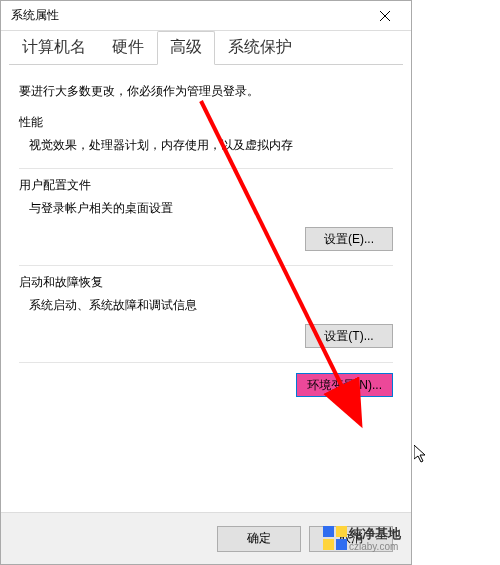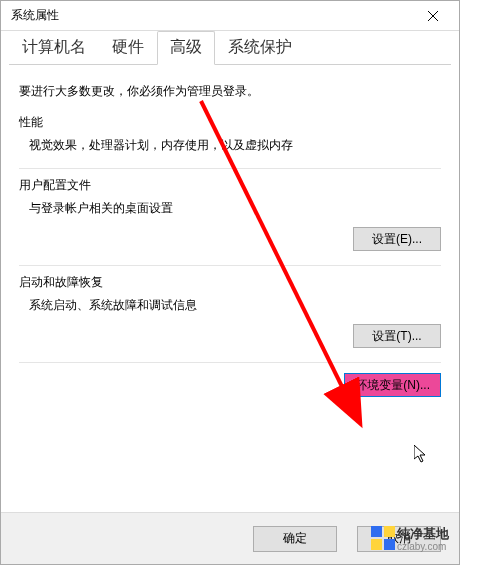--- a/index.html
+++ b/index.html
@@ -1,19 +1,19 @@
 <!DOCTYPE html>
 <html><head>
 <meta charset="utf-8">
 <style>
   * { box-sizing: border-box; font-family: "Microsoft YaHei", "Segoe UI", sans-serif; }
   html, body { margin: 0; padding: 0; }
   body { width: 500px; height: 565px; background: #fff; position: relative; overflow: hidden; }
 
-  .window { width: 460px; height: 565px; border: 1px solid #aaa; background: #fff; position: relative; }
+  .window { width: 412px; height: 565px; border: 1px solid #aaa; background: #fff; position: relative; }
 
   .titlebar { height: 30px; display: flex; align-items: center; padding: 0 6px 0 10px; border-bottom: 1px solid #ddd; }
   .titlebar .title { font-size: 12px; flex: 1; color: #000; }
   .titlebar .tb-btn { width: 40px; height: 28px; display: flex; align-items: center; justify-content: center; color: #000; }
   .titlebar .tb-btn svg { display: block; }
 
   .tabstrip { display: flex; align-items: flex-end; margin: 6px 8px 0 8px; border-bottom: 1px solid #d0d0d0; height: 28px; font-size: 16px; }
   .tab { padding: 5px 12px 6px 12px; color: #333; cursor: default; position: relative; top: 1px; border: 1px solid transparent; }
   .tab.active { background: #fff; border: 1px solid #d0d0d0; border-bottom: 1px solid #fff; border-radius: 2px 2px 0 0; }
 
@@ -28,21 +28,21 @@
   .winbtn {
     min-width: 88px; height: 24px; font-size: 12px;
     background: #e1e1e1; border: 1px solid #adadad; color: #000;
     padding: 0 10px; cursor: default;
   }
   .winbtn.highlight { background: #ec4899; border: 1px solid #0078d7; }
   .sep { border: 0; border-top: 1px solid #e5e5e5; margin: 8px 0; }
 
   .envrow { display: flex; justify-content: flex-end; margin-top: 10px; }
 
-  .bottombar { position: absolute; left: 0; right: 0; bottom: 0; height: 52px; display: flex; justify-content: flex-end; align-items: center; padding-right: 18px; gap: 20px; background: #f0f0f0; border-top: 1px solid #ddd; }
+  .bottombar { position: absolute; left: 0; right: 0; bottom: 0; height: 52px; display: flex; justify-content: flex-end; align-items: center; padding-right: 18px; gap: 8px; background: #f0f0f0; border-top: 1px solid #ddd; }
   .bigbtn { min-width: 84px; height: 26px; font-size: 12px; background: #e1e1e1; border: 1px solid #adadad; padding: 0 14px; }
 
   .arrow { position: absolute; left: 0; top: 0; pointer-events: none; }
 
   .cursor { position: absolute; left: 413px; top: 444px; pointer-events: none; }
 
   .watermark { position: absolute; right: 10px; bottom: 12px; display: flex; align-items: center; gap: 0; color: #333; }
   .wm-logo { width: 26px; height: 26px; position: relative; }
   .wm-logo .sq { position: absolute; width: 11px; height: 11px; }
   .wm-logo .a { left: 0; top: 0; background: #2f6df0; }

